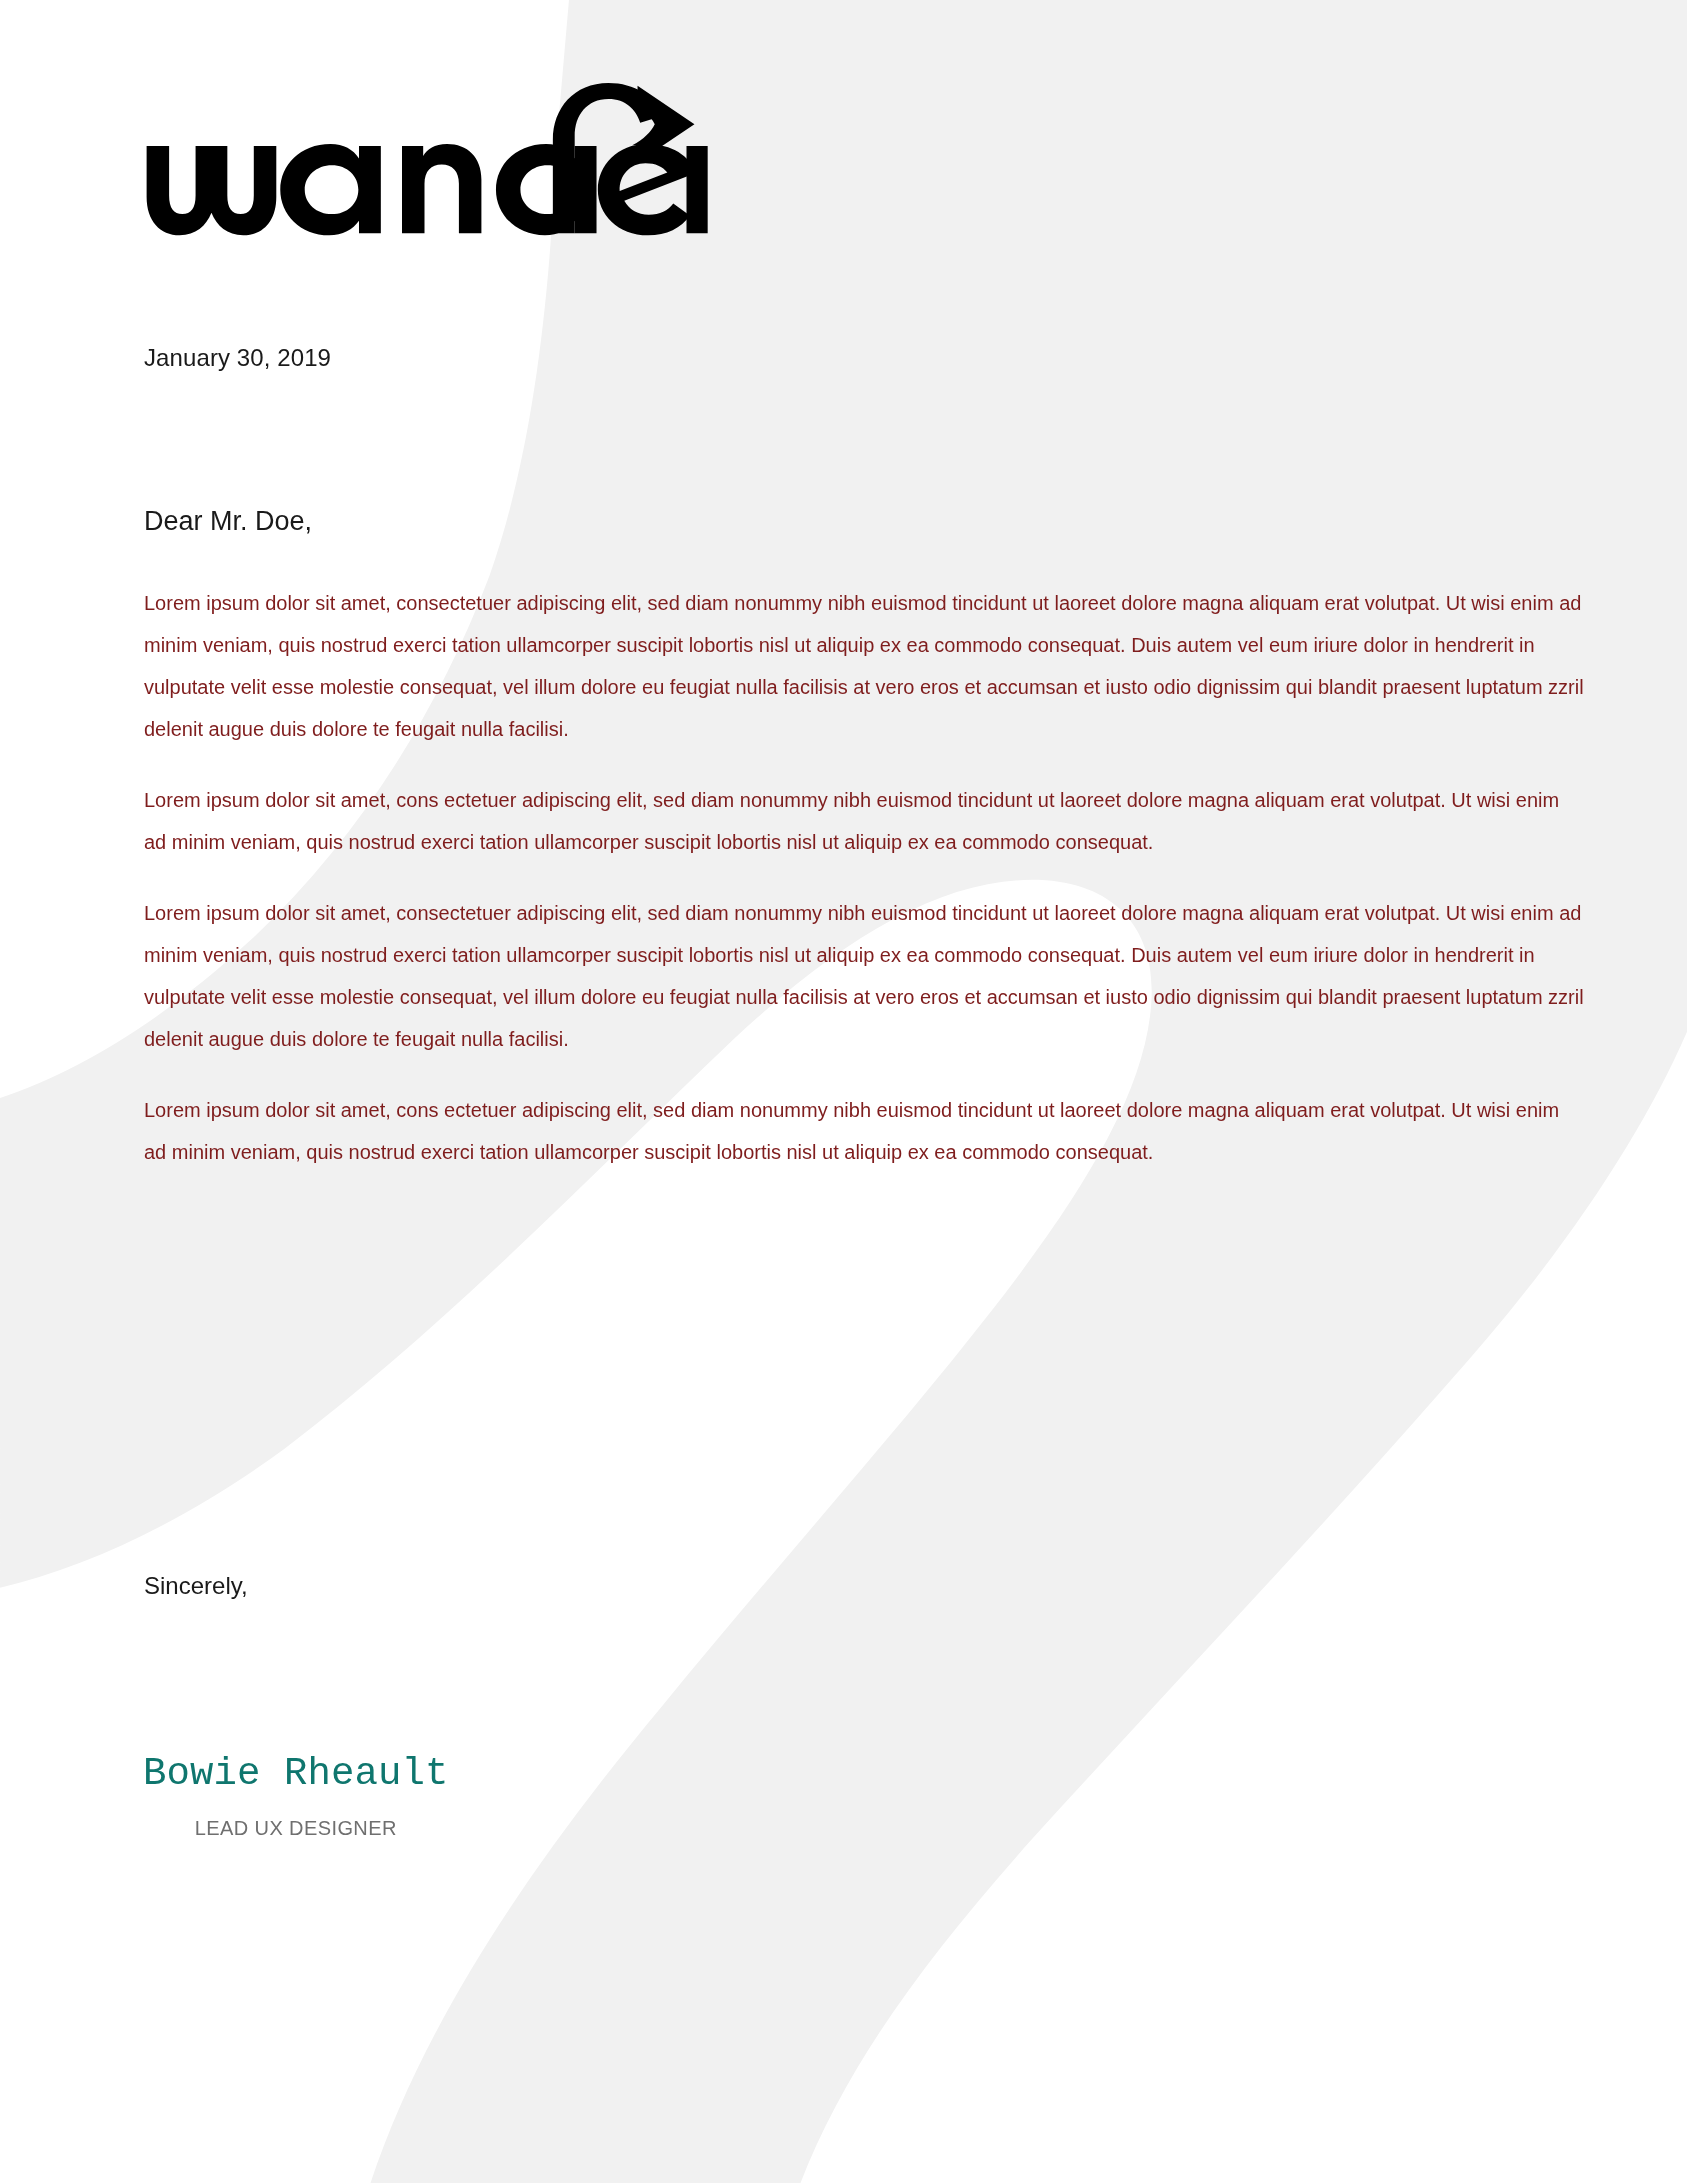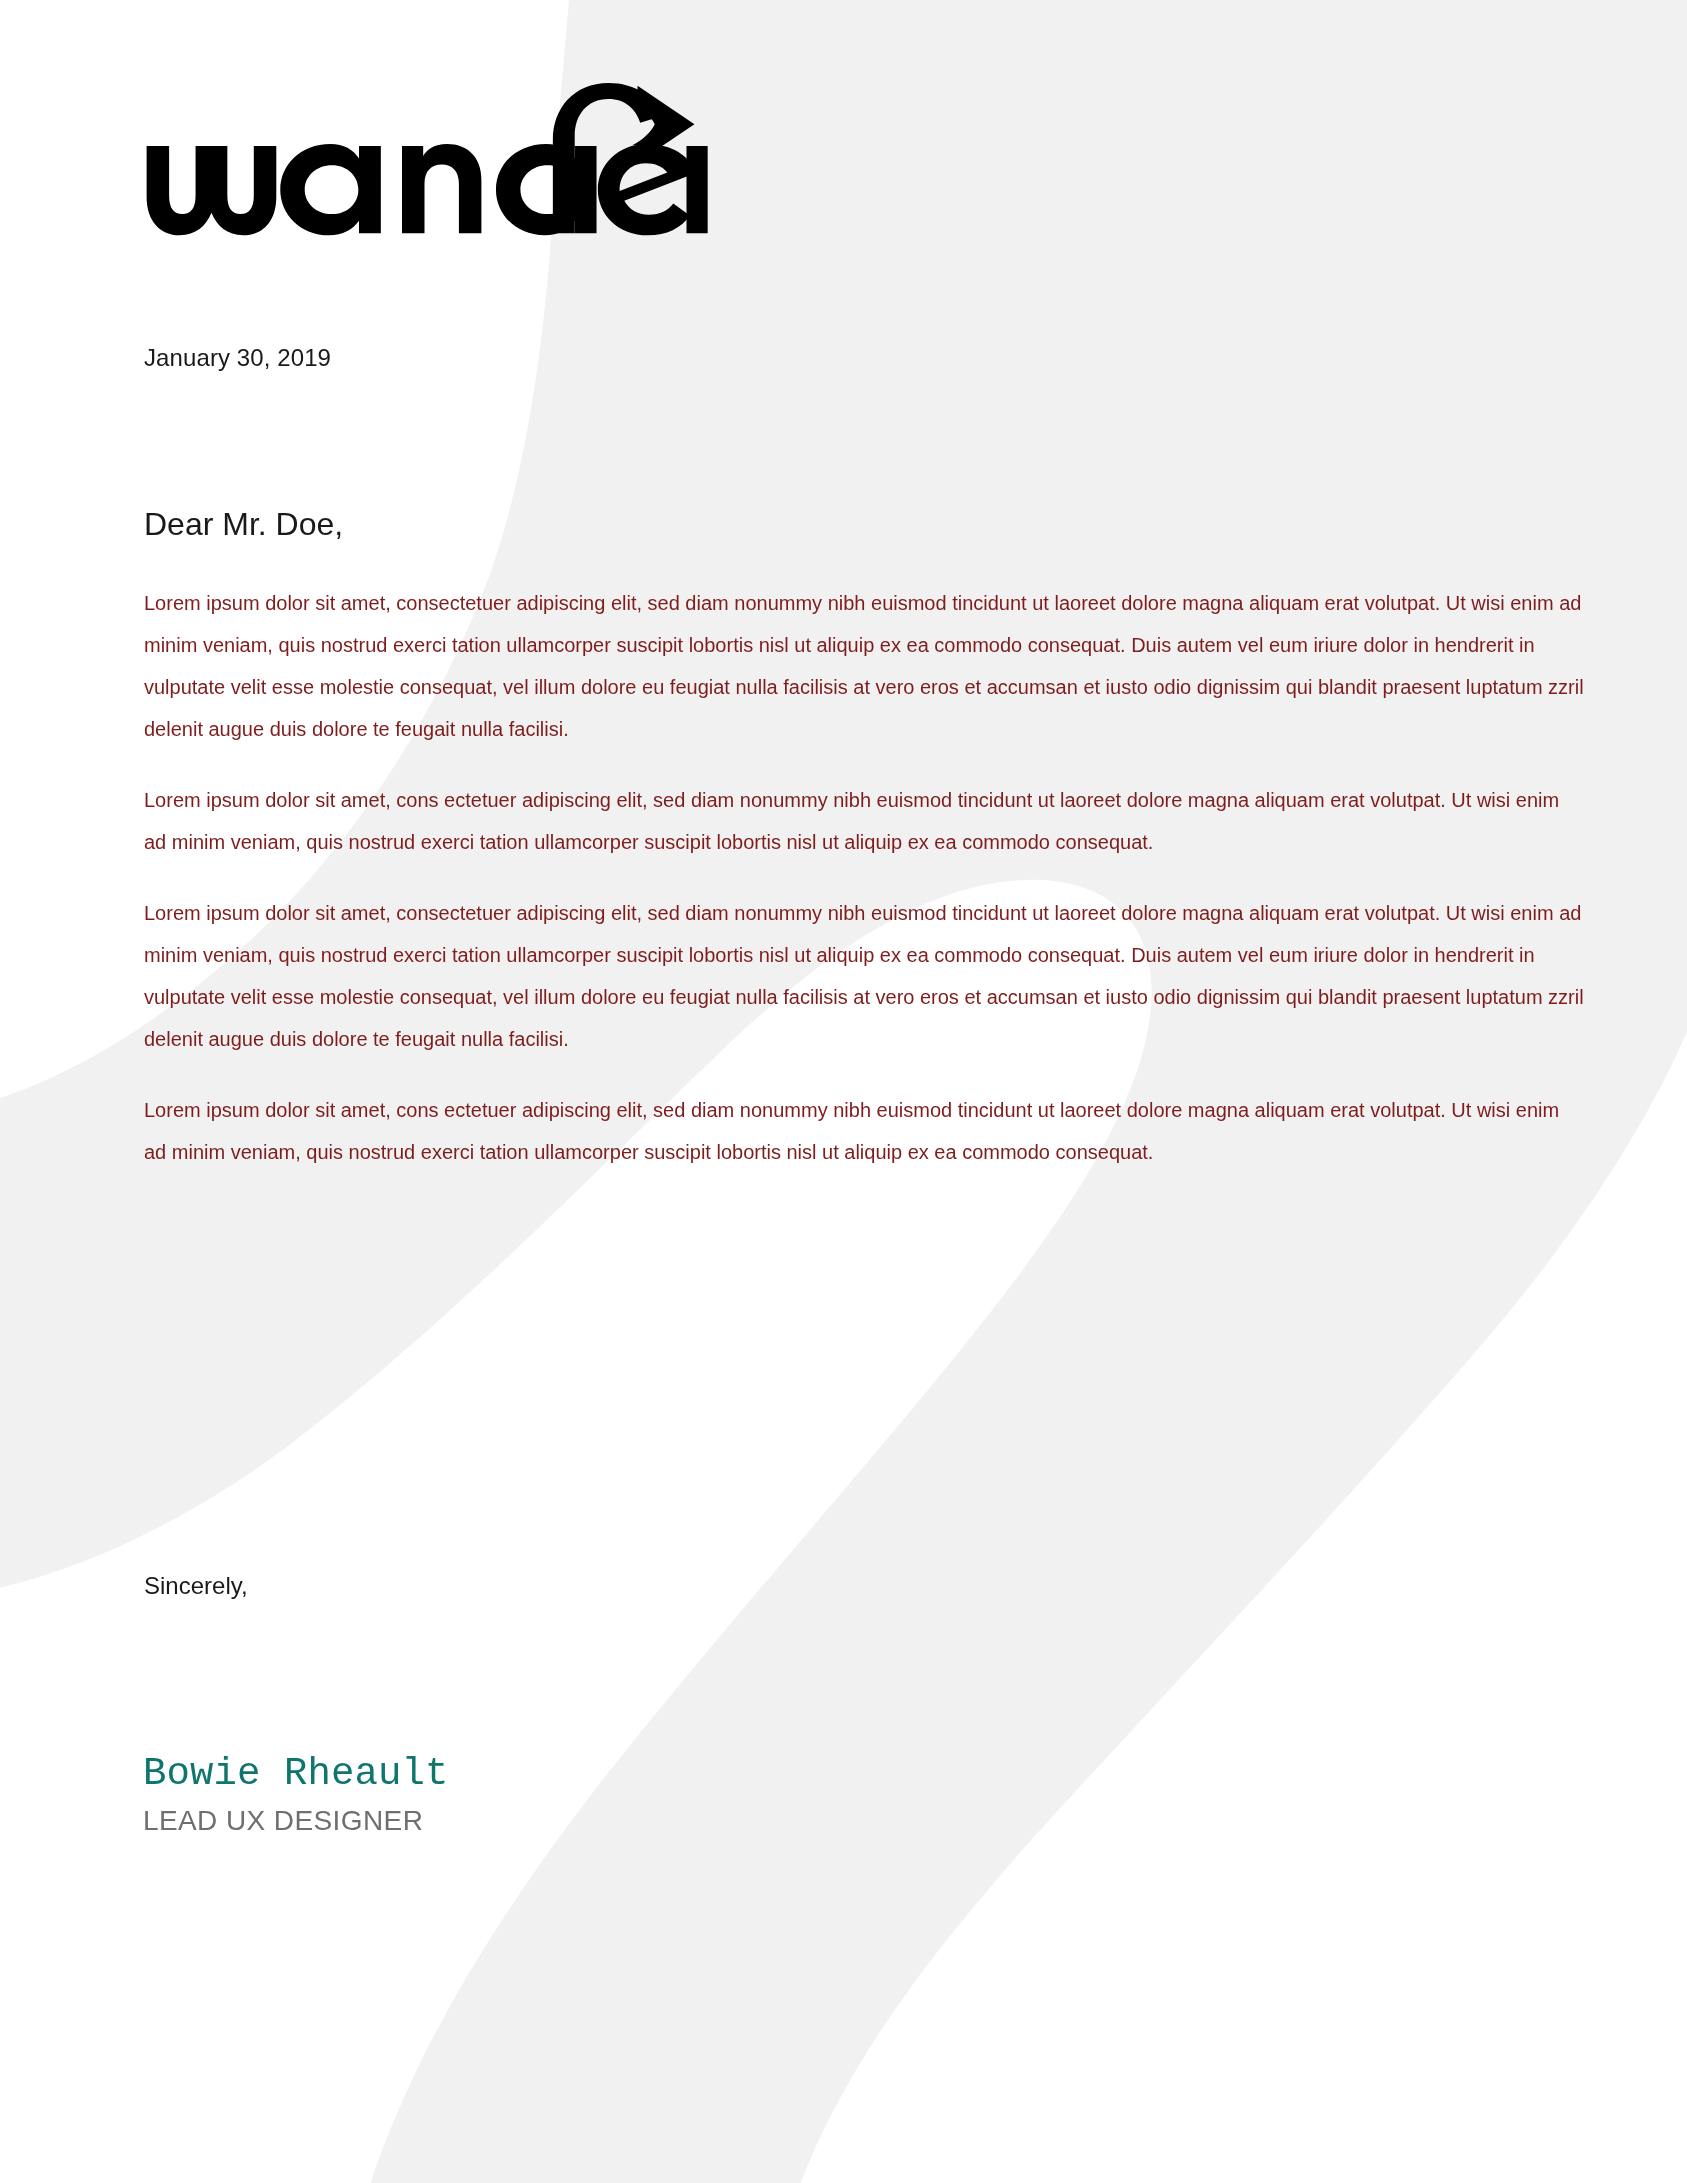--- a/index.html
+++ b/index.html
@@ -50,21 +50,21 @@
     left: 144px;
     top: 344px;
     font-size: 24px;
     color: #1a1a1a;
     letter-spacing: 0.1px;
   }
   .salutation {
     position: absolute;
     left: 144px;
     top: 506px;
-    font-size: 32px;
+    font-size: 27px;
     color: #1a1a1a;
   }
   .body-copy {
     position: absolute;
     left: 144px;
     top: 582px;
     width: 1442px;
   }
   .body-copy p {
     margin: 0 0 29px 0;
@@ -88,25 +88,26 @@
   }
   .sign-name {
     font-size: 39px;
     color: #0f766e;
     line-height: 1.08;
     font-weight: 400;
     letter-spacing: 0.1px;
     font-family: Liberation Mono, monospace;
   }
   .sign-title {
-    font-size: 28px;
+    font-size: 20px;
     color: #6f6f6f;
     line-height: 1.18;
     letter-spacing: 0.4px;
-    margin-top: 9px;
+    margin-top: 22px;
+    text-align: center;
   }
   
   .footer {
     position: absolute;
     left: 0;
     top: 2030px;
     width: 1687px;
     text-align: center;
   }
   .footer-line {

